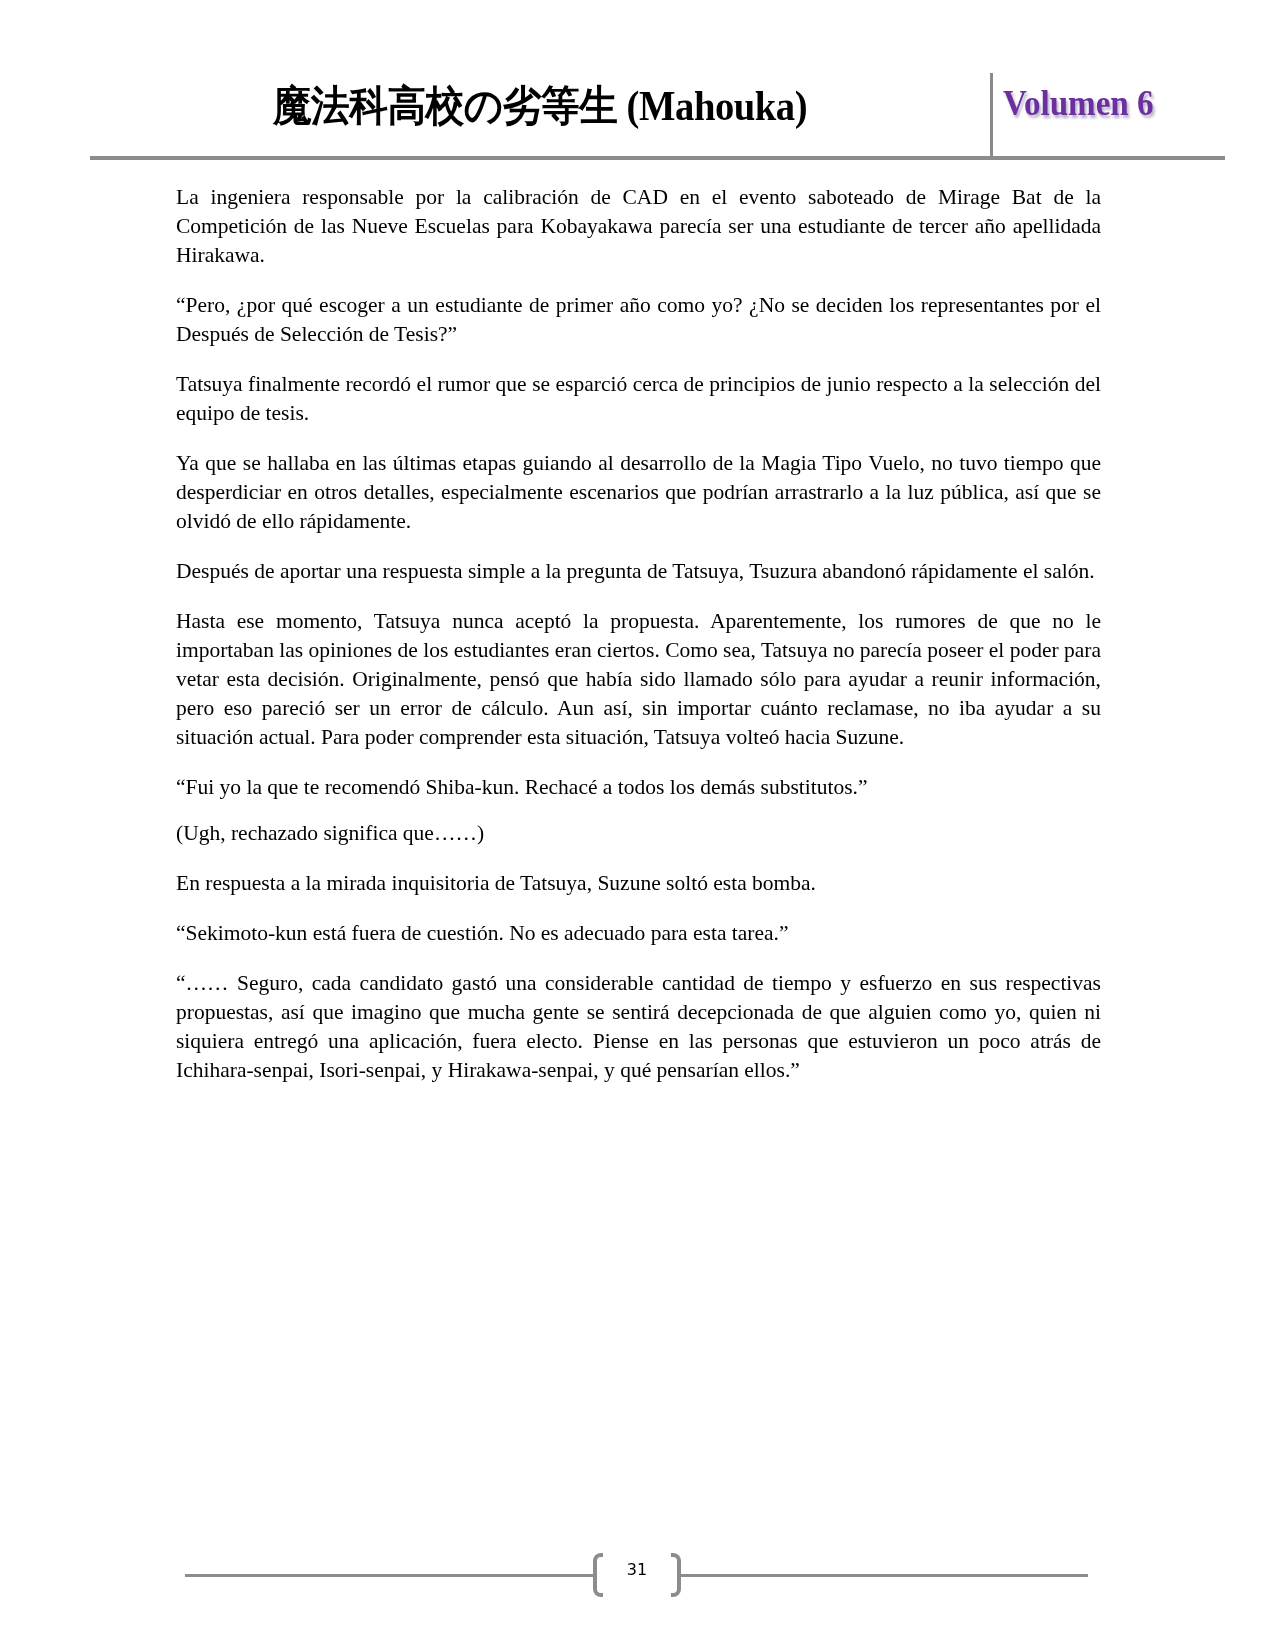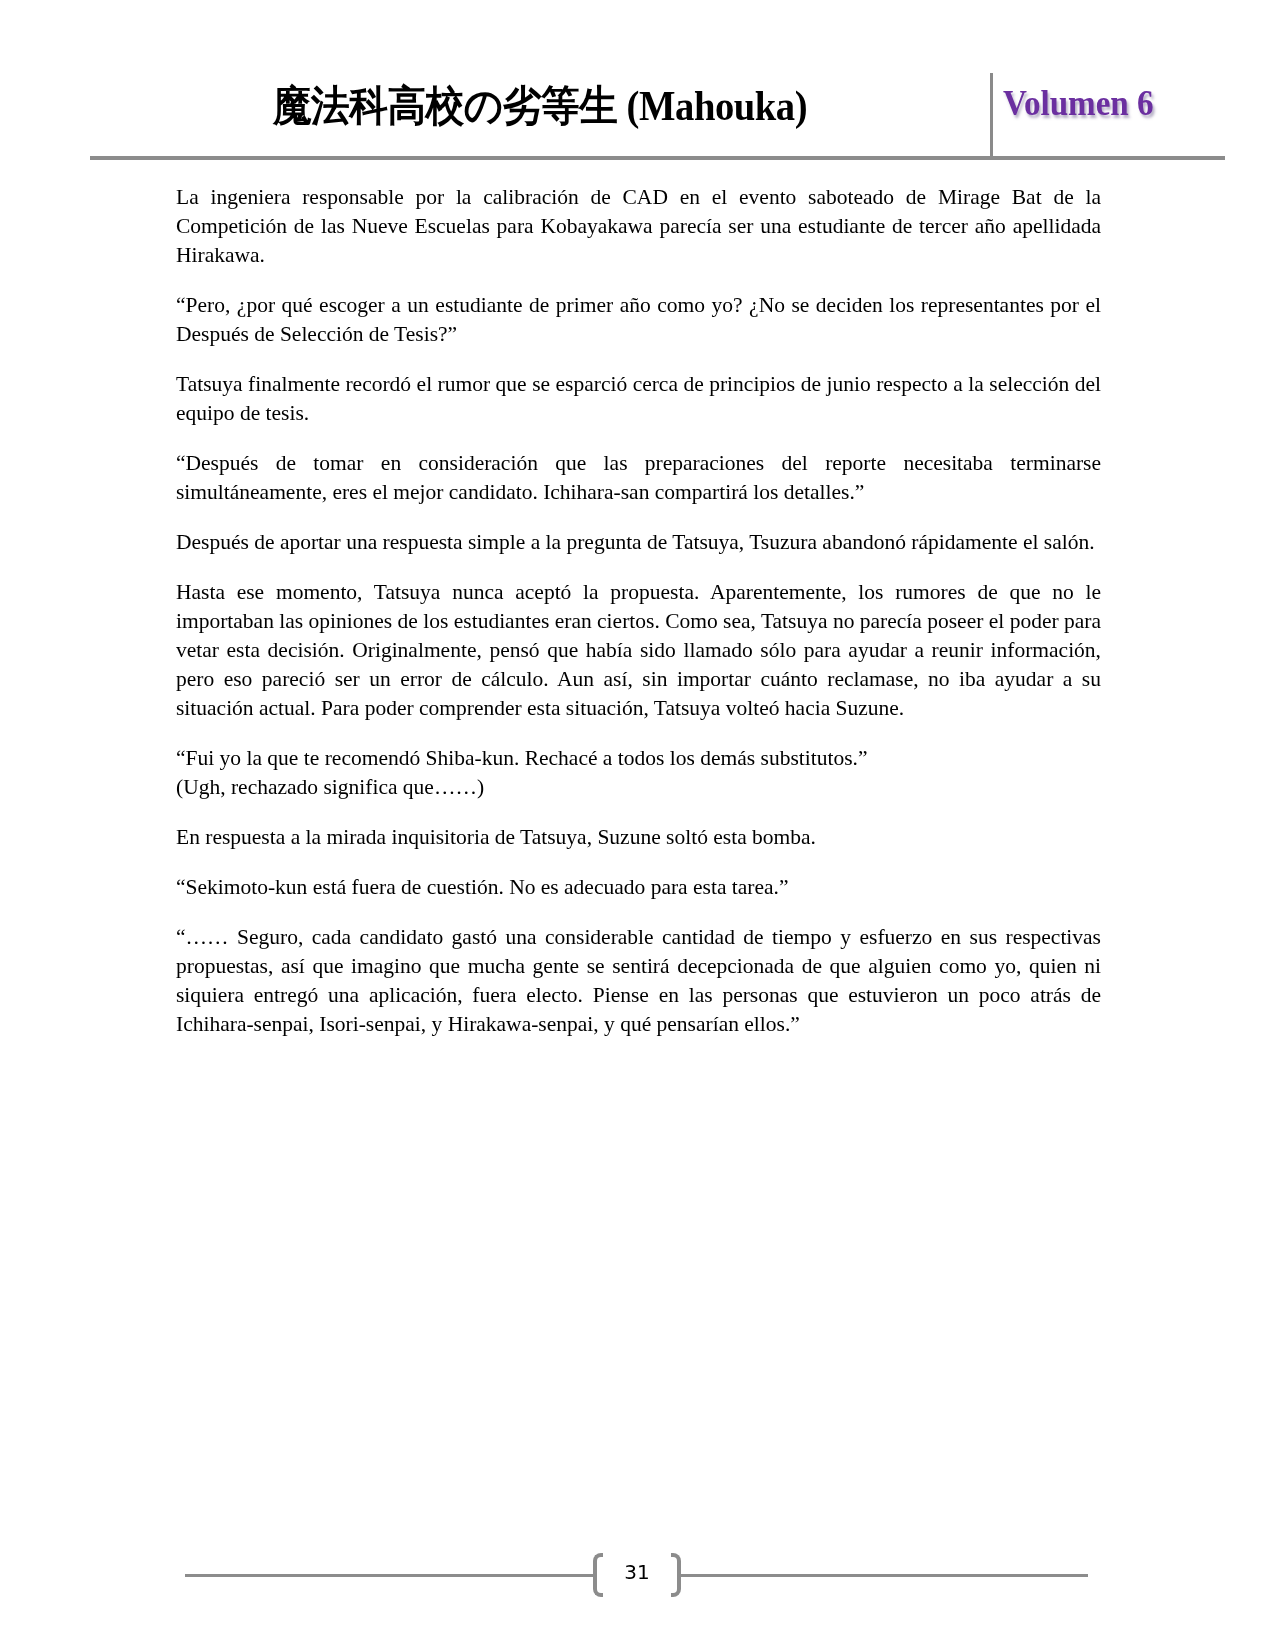--- a/index.html
+++ b/index.html
@@ -29,52 +29,52 @@
   }
   .body-text {
     position: absolute; left: 176px; top: 183px; width: 925px;
     font-family: Liberation Serif, serif;
     font-size: 21.5px; line-height: 29px; color: #000;
   }
   .body-text p {
     margin: 0 0 21px 0;
     text-align: justify;
   }
-  .body-text p.tight { margin-bottom: 0; }
+  .body-text p.tight { margin-bottom: 17px; }
   .footer-line {
     position: absolute; top: 1574px; height: 3px; background: #8c8c8c;
   }
   .footer-line.left { left: 185px; width: 410px; }
   .footer-line.right { left: 678px; width: 410px; }
   .footer-bracket {
     position: absolute; top: 1553px; width: 10px; height: 44px;
     border: 4px solid #8c8c8c; box-sizing: border-box;
   }
   .footer-bracket.left { left: 593px; border-right: none; border-radius: 8px 0 0 8px; }
   .footer-bracket.right { left: 671px; border-left: none; border-radius: 0 8px 8px 0; }
   .page-number {
     position: absolute; left: 603px; width: 68px; top: 1560px;
     text-align: center;
     font-family: "DejaVu Sans", sans-serif;
-    font-size: 20px; color: #000;
+    font-size: 16px; color: #000;
   }
 </style>
 </head>
 <body>
 
 <div class="header-title">魔法科高校の劣等生 (Mahouka)</div>
 <div class="header-vbar"></div>
 <div class="header-volume" style="color: rgb(107, 47, 160);">Volumen 6</div>
 <div class="header-rule"></div>
 
 <div class="body-text">
   <p>La ingeniera responsable por la calibración de CAD en el evento saboteado de Mirage Bat de la Competición de las Nueve Escuelas para Kobayakawa parecía ser una estudiante de tercer año apellidada Hirakawa.</p>
   <p>“Pero, ¿por qué escoger a un estudiante de primer año como yo? ¿No se deciden los representantes por el Después de Selección de Tesis?”</p>
   <p>Tatsuya finalmente recordó el rumor que se esparció cerca de principios de junio respecto a la selección del equipo de tesis.</p>
-  <p>“Después de tomar en consideración que las preparaciones del reporte necesitaba terminarse simultáneamente, eres el mejor candidato. Ichihara-san compartirá los detalles.”</p>
+  <p>Ya que se hallaba en las últimas etapas guiando al desarrollo de la Magia Tipo Vuelo, no tuvo tiempo que desperdiciar en otros detalles, especialmente escenarios que podrían arrastrarlo a la luz pública, así que se olvidó de ello rápidamente.</p>
   <p>Después de aportar una respuesta simple a la pregunta de Tatsuya, Tsuzura abandonó rápidamente el salón.</p>
   <p>Hasta ese momento, Tatsuya nunca aceptó la propuesta. Aparentemente, los rumores de que no le importaban las opiniones de los estudiantes eran ciertos. Como sea, Tatsuya no parecía poseer el poder para vetar esta decisión. Originalmente, pensó que había sido llamado sólo para ayudar a reunir información, pero eso pareció ser un error de cálculo. Aun así, sin importar cuánto reclamase, no iba ayudar a su situación actual. Para poder comprender esta situación, Tatsuya volteó hacia Suzune.</p>
   <p class="tight">“Fui yo la que te recomendó Shiba-kun. Rechacé a todos los demás substitutos.”</p>
   <p>(Ugh, rechazado significa que……)</p>
   <p>En respuesta a la mirada inquisitoria de Tatsuya, Suzune soltó esta bomba.</p>
   <p>“Sekimoto-kun está fuera de cuestión. No es adecuado para esta tarea.”</p>
   <p>“…… Seguro, cada candidato gastó una considerable cantidad de tiempo y esfuerzo en sus respectivas propuestas, así que imagino que mucha gente se sentirá decepcionada de que alguien como yo, quien ni siquiera entregó una aplicación, fuera electo. Piense en las personas que estuvieron un poco atrás de Ichihara-senpai, Isori-senpai, y Hirakawa-senpai, y qué pensarían ellos.”</p>
 </div>
 
 <div class="footer-line left"></div>

